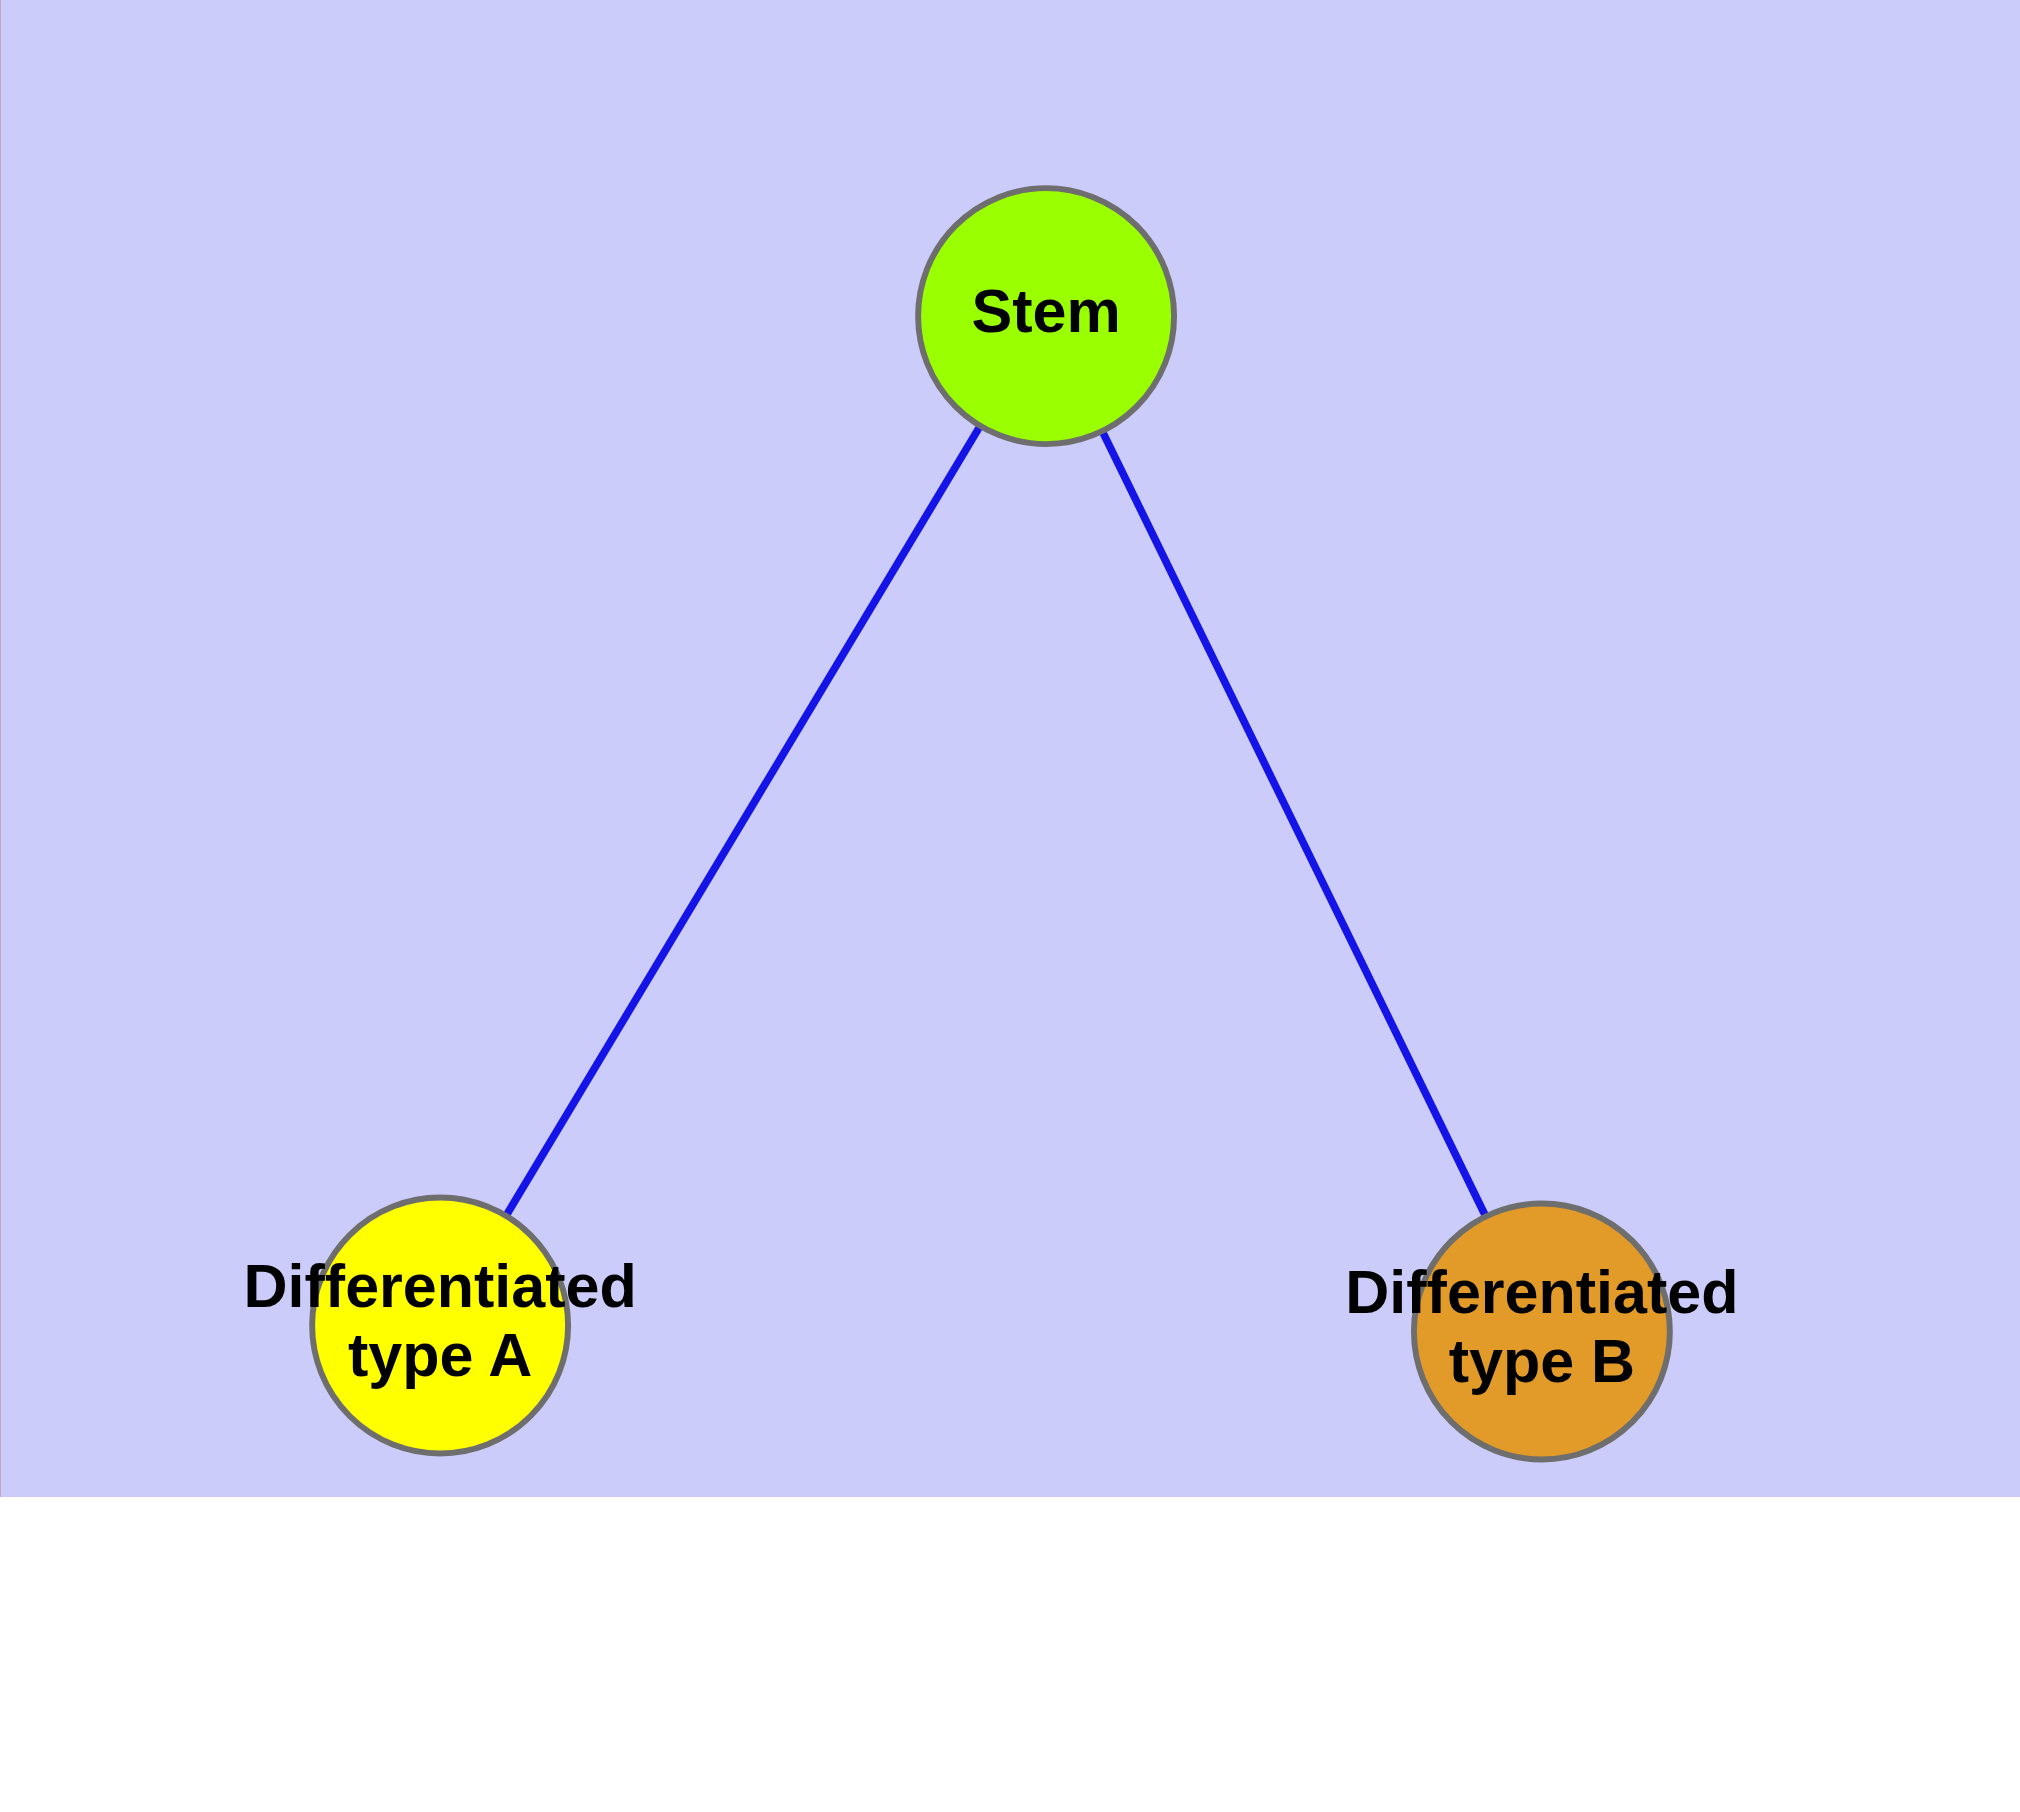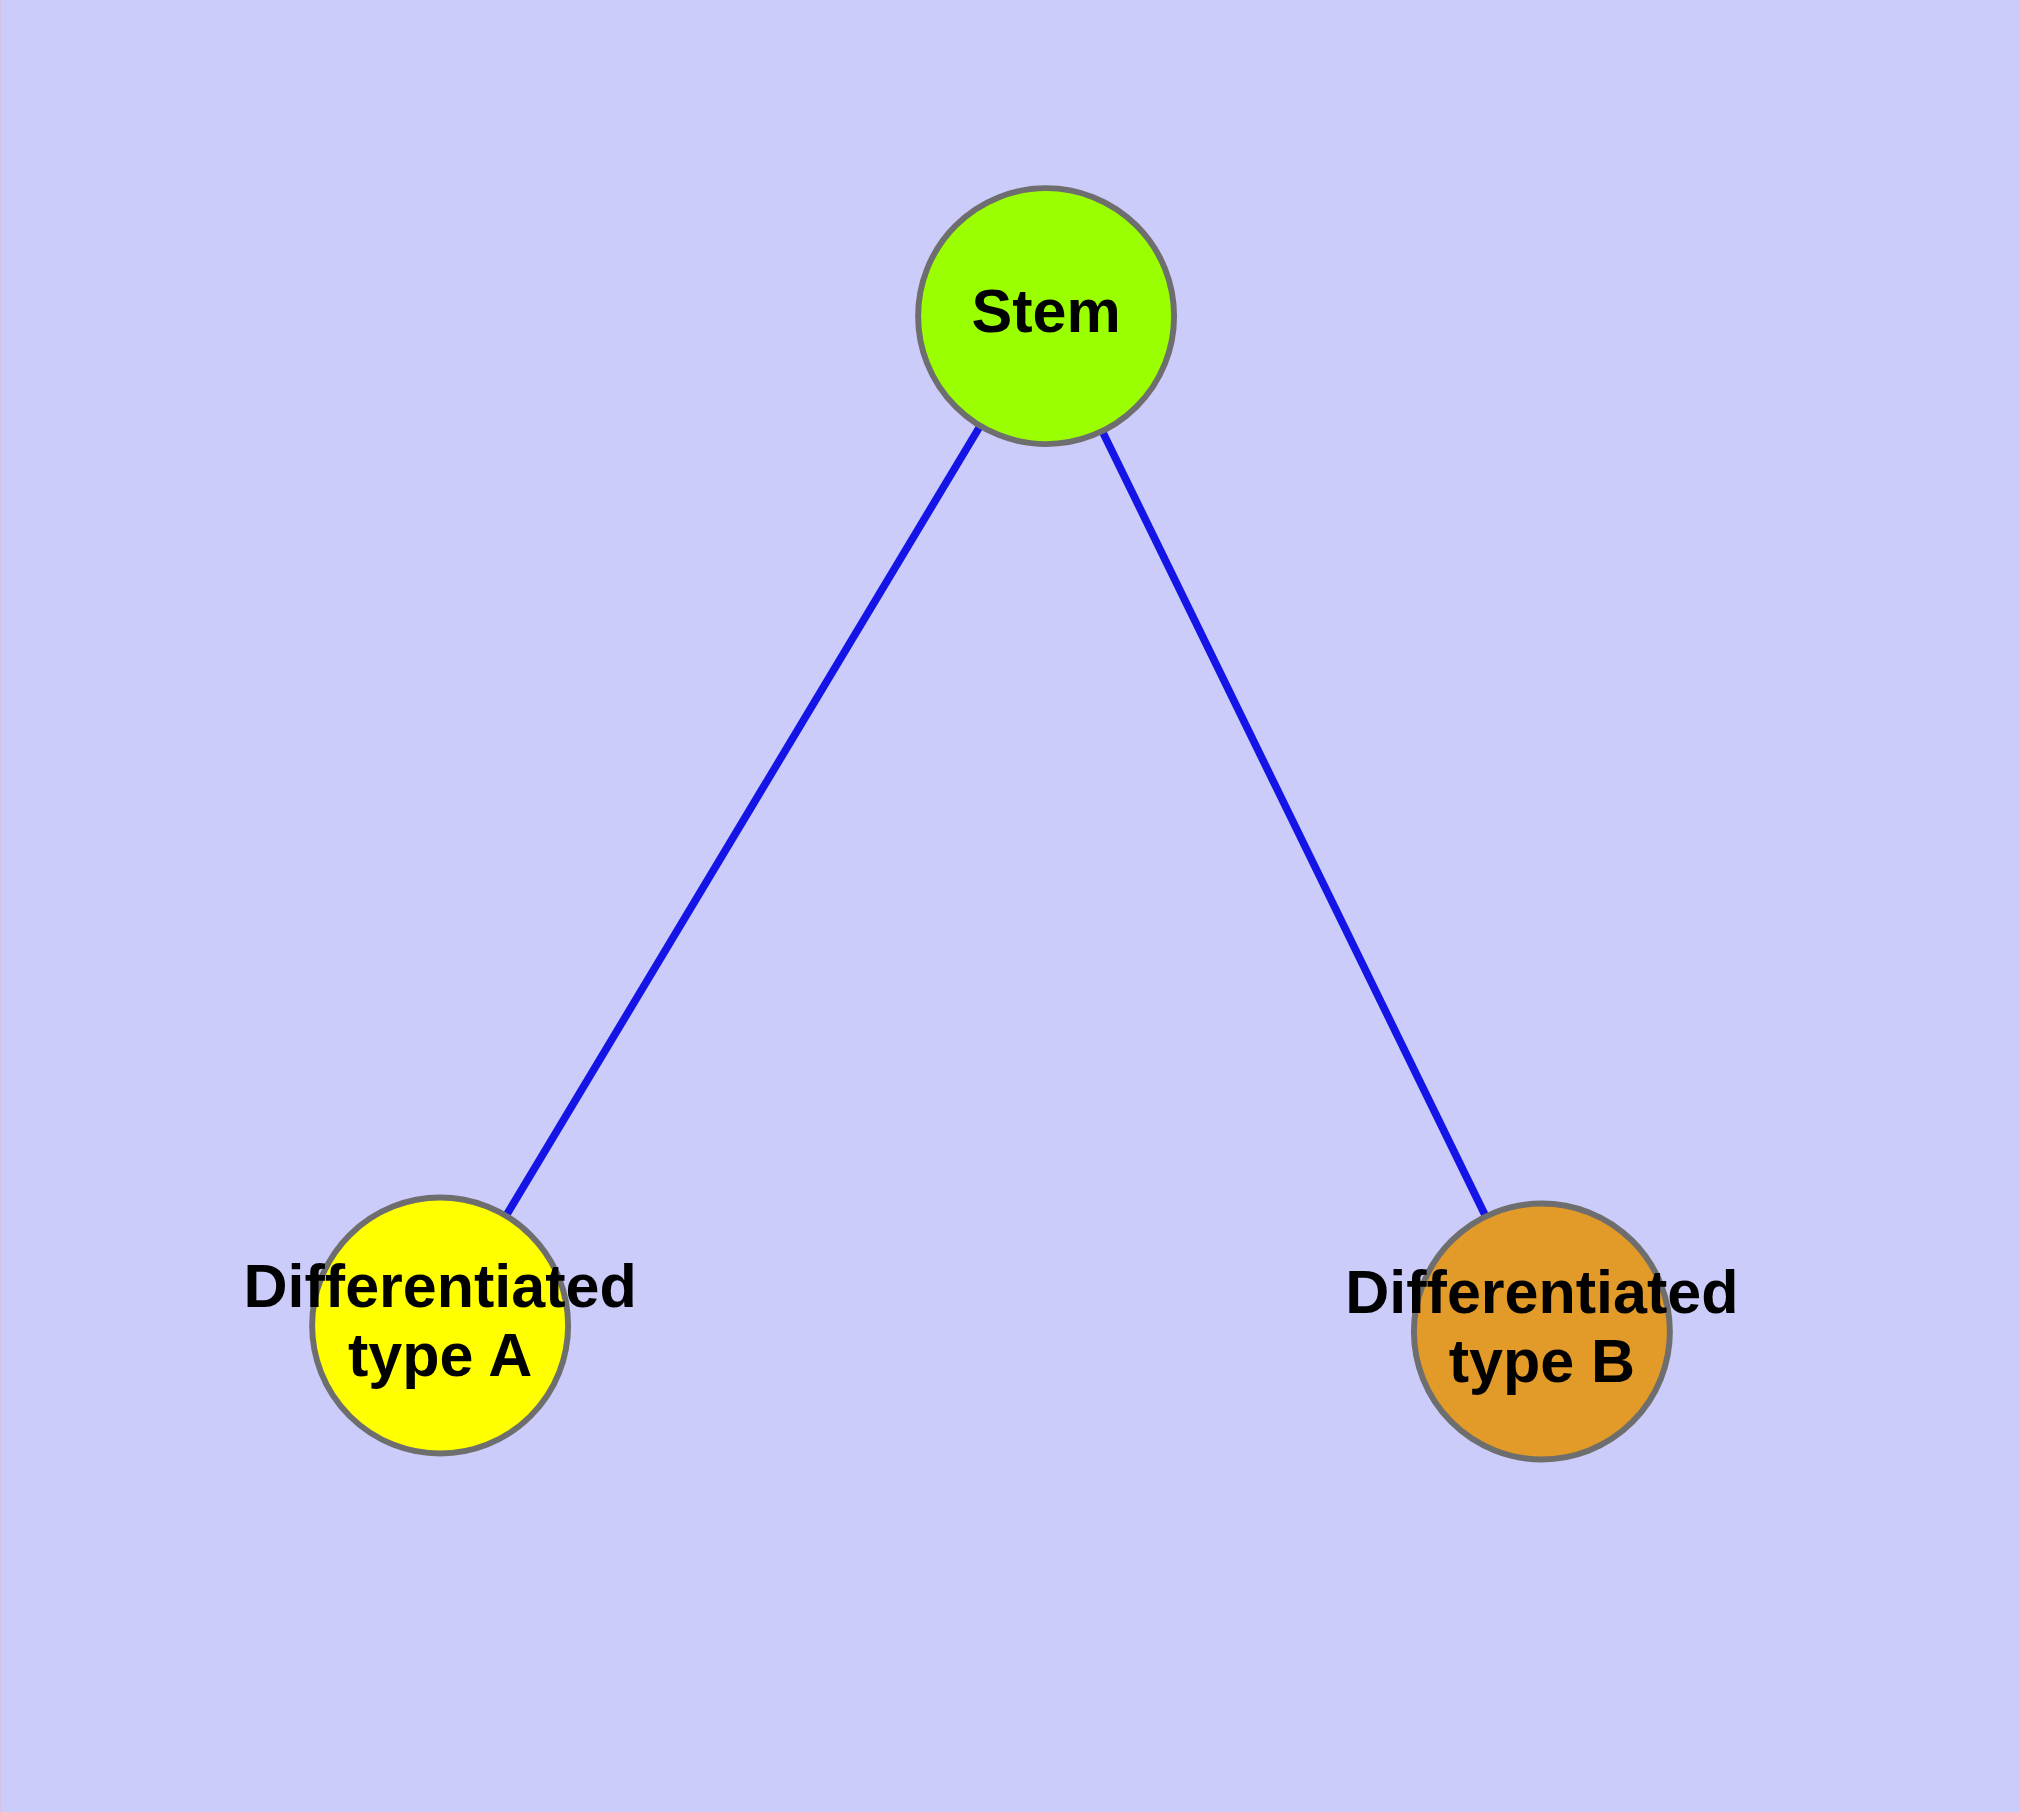--- a/index.html
+++ b/index.html
@@ -28,21 +28,21 @@
     font-weight: bold;
     fill: #000000;
     dominant-baseline: middle;
     text-anchor: middle;
     paint-order: normal;
   }
 </style>
 </head>
 <body>
 
-<div id="canvas" style="width: 2021px; height: 1812px; background: #fca5a5;">
+<div id="canvas" style="width: 2021px; height: 1497px; background: #be185d;">
   <svg id="graph-svg" viewBox="0 0 2384 2138" xmlns="http://www.w3.org/2000/svg" style="width: 2021px; height: 1812px;">
 
     <rect id="bg-rect" x="0" y="0" width="2384" height="2138" fill="#ccccfa"></rect>
 
     <g id="edges-layer">
         <line x1="1157.3085875084946" y1="500.7475136746613" x2="595.6914124915054" y2="1436.2524863253386" stroke="#1414e6" stroke-width="9" stroke-linecap="butt"></line>
         <line x1="1299.3801637000204" y1="506.8896343805544" x2="1753.6198362999796" y2="1437.1103656194455" stroke="#1414e6" stroke-width="9" stroke-linecap="butt"></line>
       </g>
     <g id="nodes-layer">
         <circle cx="1234" cy="373" r="151" fill="#9aff00" stroke="#6e6e6e" stroke-width="7"></circle>

